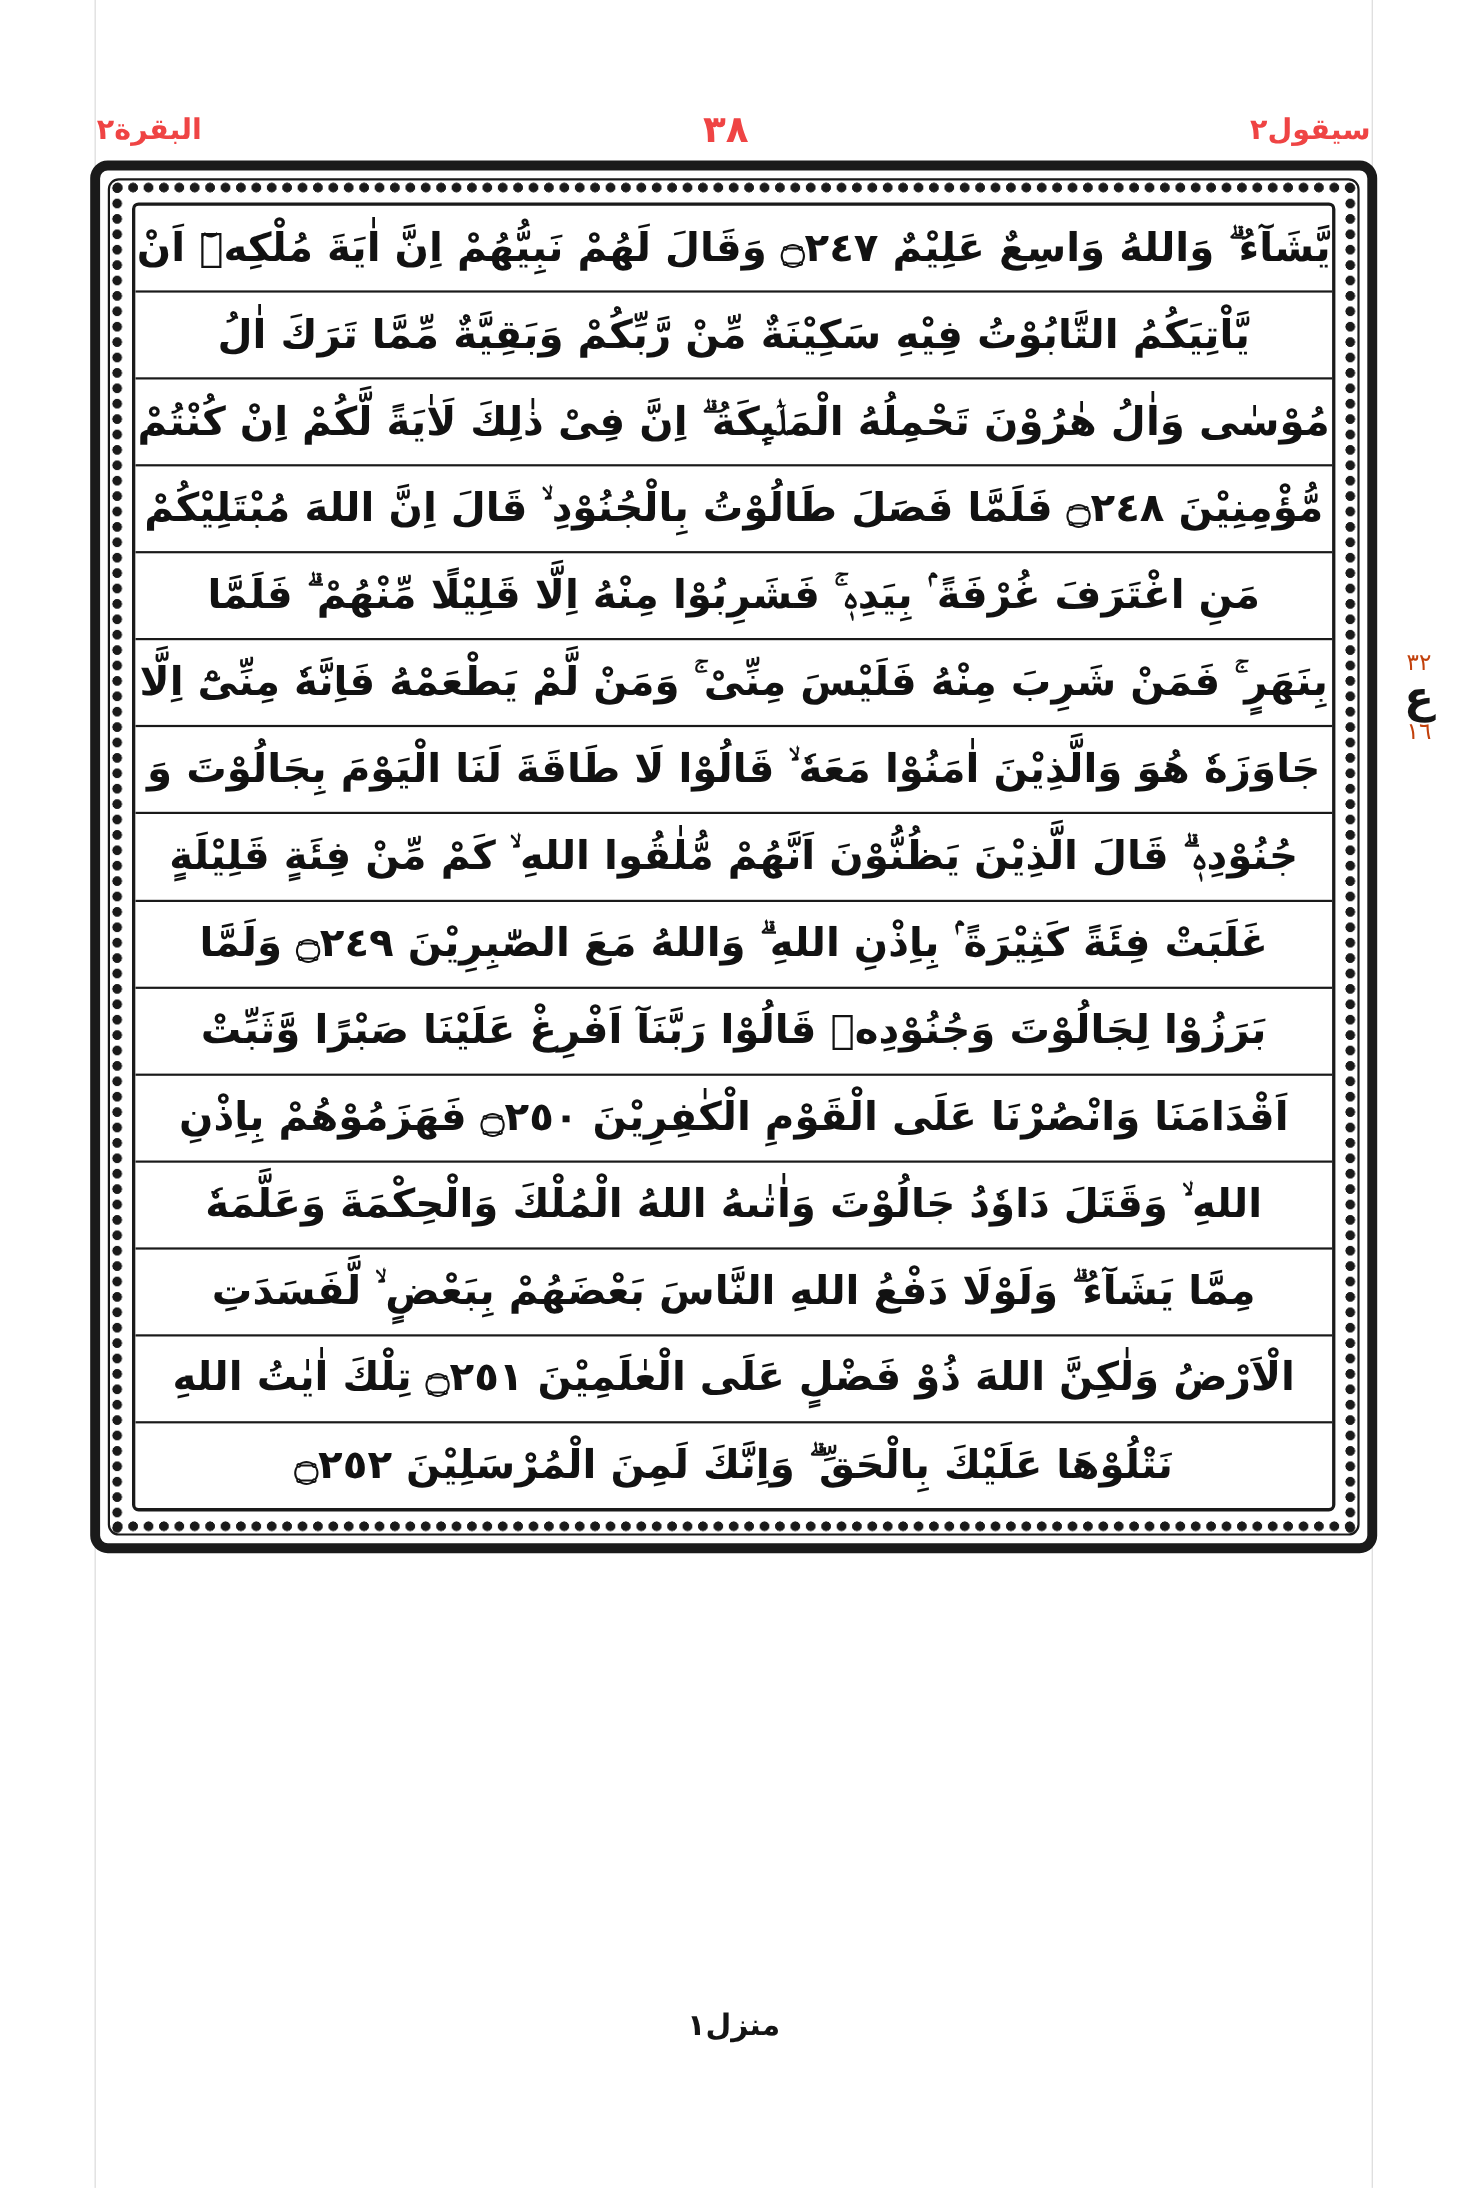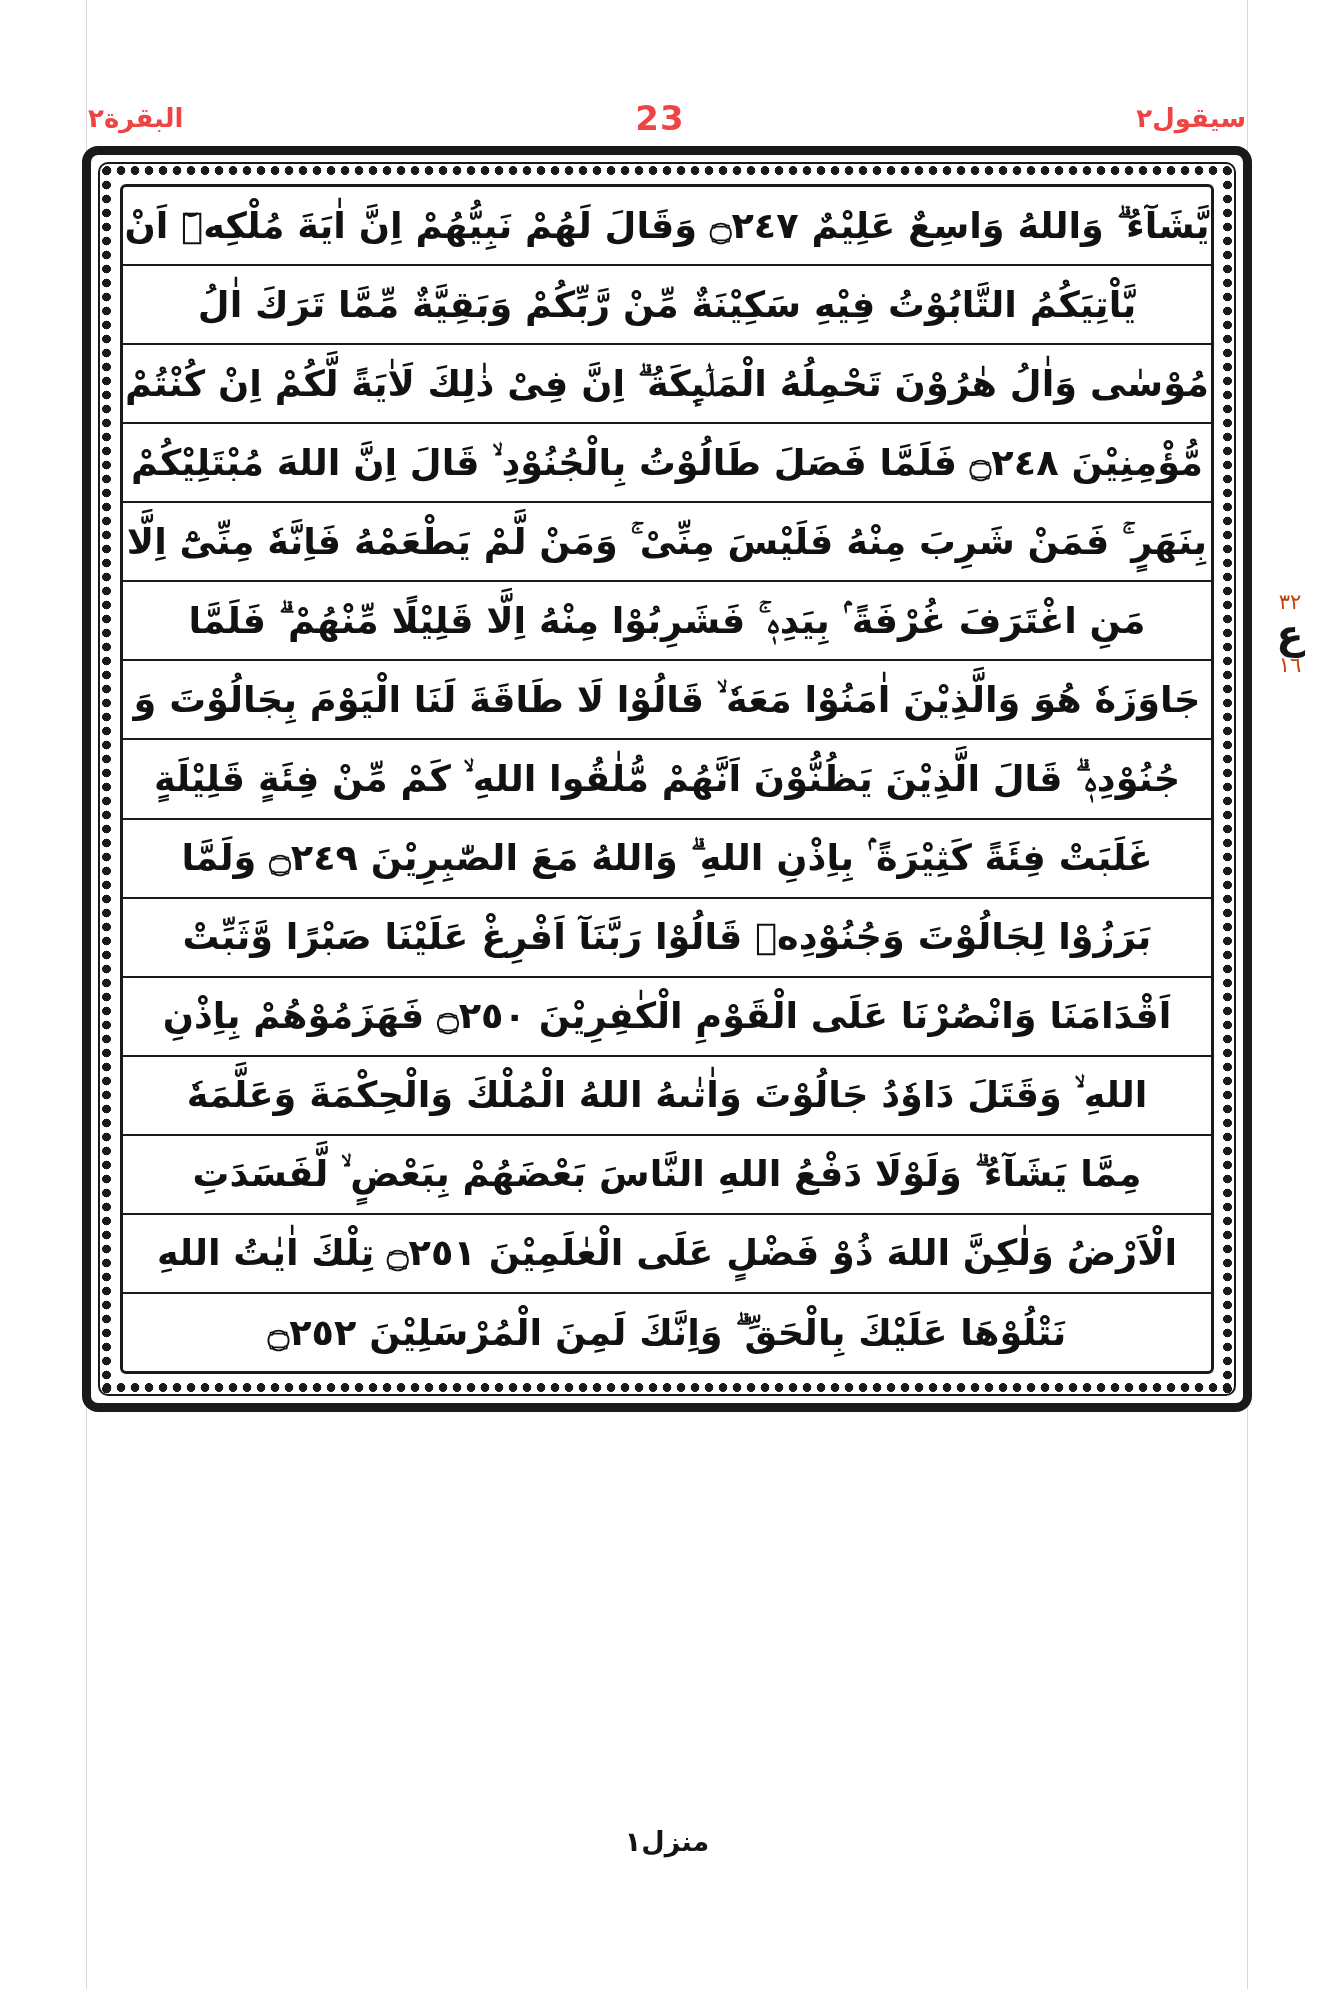--- a/index.html
+++ b/index.html
@@ -175,21 +175,21 @@
 </head>
 <body>
 
 <div class="page">
 
   <div class="gutter-rule left"></div>
   <div class="gutter-rule right"></div>
 
   <div class="page-header">
     <div class="hdr-item hdr-surah">البقرة٢</div>
-    <div class="hdr-item hdr-page">23</div>
+    <div class="hdr-item hdr-page">٣٨</div>
     <div class="hdr-item hdr-juz">سيقول٢</div>
   </div>
 
   <div class="frame-outer">
     <div class="frame-mid">
       <div class="frame-inner">
 
         <div class="lines">
           <div class="ayah-line">
               <div class="ayah-text" style="font-size: 36px;">يَّشَآءُ ۗ وَاللهُ وَاسِعٌ عَلِيْمٌ ۝٢٤٧ وَقَالَ لَهُمْ نَبِيُّهُمْ اِنَّ اٰيَةَ مُلْكِهٖٓ اَنْ</div>
@@ -197,24 +197,24 @@
           <div class="ayah-line">
               <div class="ayah-text" style="font-size: 36px;">يَّاْتِيَكُمُ التَّابُوْتُ فِيْهِ سَكِيْنَةٌ مِّنْ رَّبِّكُمْ وَبَقِيَّةٌ مِّمَّا تَرَكَ اٰلُ</div>
             </div>
           <div class="ayah-line">
               <div class="ayah-text" style="font-size: 36px;">مُوْسٰى وَاٰلُ هٰرُوْنَ تَحْمِلُهُ الْمَلٰۤىِٕكَةُ ۗ اِنَّ فِىْ ذٰلِكَ لَاٰيَةً لَّكُمْ اِنْ كُنْتُمْ</div>
             </div>
           <div class="ayah-line">
               <div class="ayah-text" style="font-size: 36px;">مُّؤْمِنِيْنَ ۝٢٤٨ فَلَمَّا فَصَلَ طَالُوْتُ بِالْجُنُوْدِ ۙ قَالَ اِنَّ اللهَ مُبْتَلِيْكُمْ</div>
             </div>
           <div class="ayah-line">
+              <div class="ayah-text" style="font-size: 36px;">مَنِ اغْتَرَفَ غُرْفَةً ۢ بِيَدِهٖ ۚ فَشَرِبُوْا مِنْهُ اِلَّا قَلِيْلًا مِّنْهُمْ ۗ فَلَمَّا</div>
+            </div>
+          <div class="ayah-line">
               <div class="ayah-text" style="font-size: 36px;">بِنَهَرٍ ۚ فَمَنْ شَرِبَ مِنْهُ فَلَيْسَ مِنِّىْ ۚ وَمَنْ لَّمْ يَطْعَمْهُ فَاِنَّهٗ مِنِّىْٓ اِلَّا</div>
-            </div>
-          <div class="ayah-line">
-              <div class="ayah-text" style="font-size: 36px;">مَنِ اغْتَرَفَ غُرْفَةً ۢ بِيَدِهٖ ۚ فَشَرِبُوْا مِنْهُ اِلَّا قَلِيْلًا مِّنْهُمْ ۗ فَلَمَّا</div>
             </div>
           <div class="ayah-line">
               <div class="ayah-text" style="font-size: 36px;">جَاوَزَهٗ هُوَ وَالَّذِيْنَ اٰمَنُوْا مَعَهٗ ۙ قَالُوْا لَا طَاقَةَ لَنَا الْيَوْمَ بِجَالُوْتَ وَ</div>
             </div>
           <div class="ayah-line">
               <div class="ayah-text" style="font-size: 36px;">جُنُوْدِهٖ ۗ قَالَ الَّذِيْنَ يَظُنُّوْنَ اَنَّهُمْ مُّلٰقُوا اللهِ ۙ كَمْ مِّنْ فِئَةٍ قَلِيْلَةٍ</div>
             </div>
           <div class="ayah-line">
               <div class="ayah-text" style="font-size: 36px;">غَلَبَتْ فِئَةً كَثِيْرَةً ۢ بِاِذْنِ اللهِ ۗ وَاللهُ مَعَ الصّٰبِرِيْنَ ۝٢٤٩ وَلَمَّا</div>
             </div>

